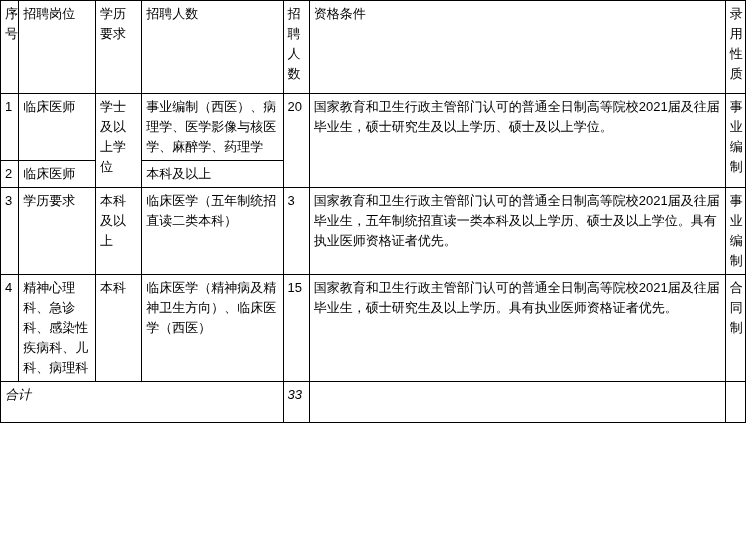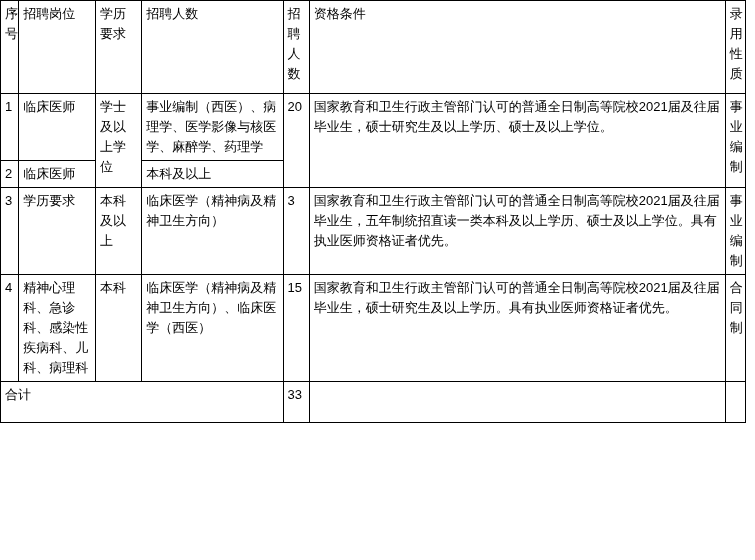--- a/index.html
+++ b/index.html
@@ -46,20 +46,21 @@
   
   .vert {
     white-space: normal;
     word-break: break-all;
   }
   .head td {
     vertical-align: top;
   }
   .total-row td {
     height: 34px;
+    font-style: italic;
   }
 </style>
 </head>
 <body>
 
 <div id="page">
   <table class="recruit">
     <colgroup>
       <col class="c-seq">
       <col class="c-post">
@@ -93,21 +94,21 @@
       <tr>
         <td>2</td>
         <td>临床医师</td>
         <td>本科及以上</td>
       </tr>
 
       <tr>
         <td>3</td>
         <td>学历要求</td>
         <td>本科及以上</td>
-        <td>临床医学（精神病及精神卫生方向）</td>
+        <td>临床医学（五年制统招直读二类本科）</td>
         <td>3</td>
         <td>国家教育和卫生行政主管部门认可的普通全日制高等院校2021届及往届毕业生，五年制统招直读一类本科及以上学历、硕士及以上学位。具有执业医师资格证者优先。</td>
         <td class="vert">事业编制</td>
       </tr>
 
       <tr>
         <td>4</td>
         <td>精神心理科、急诊科、感染性疾病科、儿科、病理科</td>
         <td>本科</td>
         <td>临床医学（精神病及精神卫生方向）、临床医学（西医）</td>

